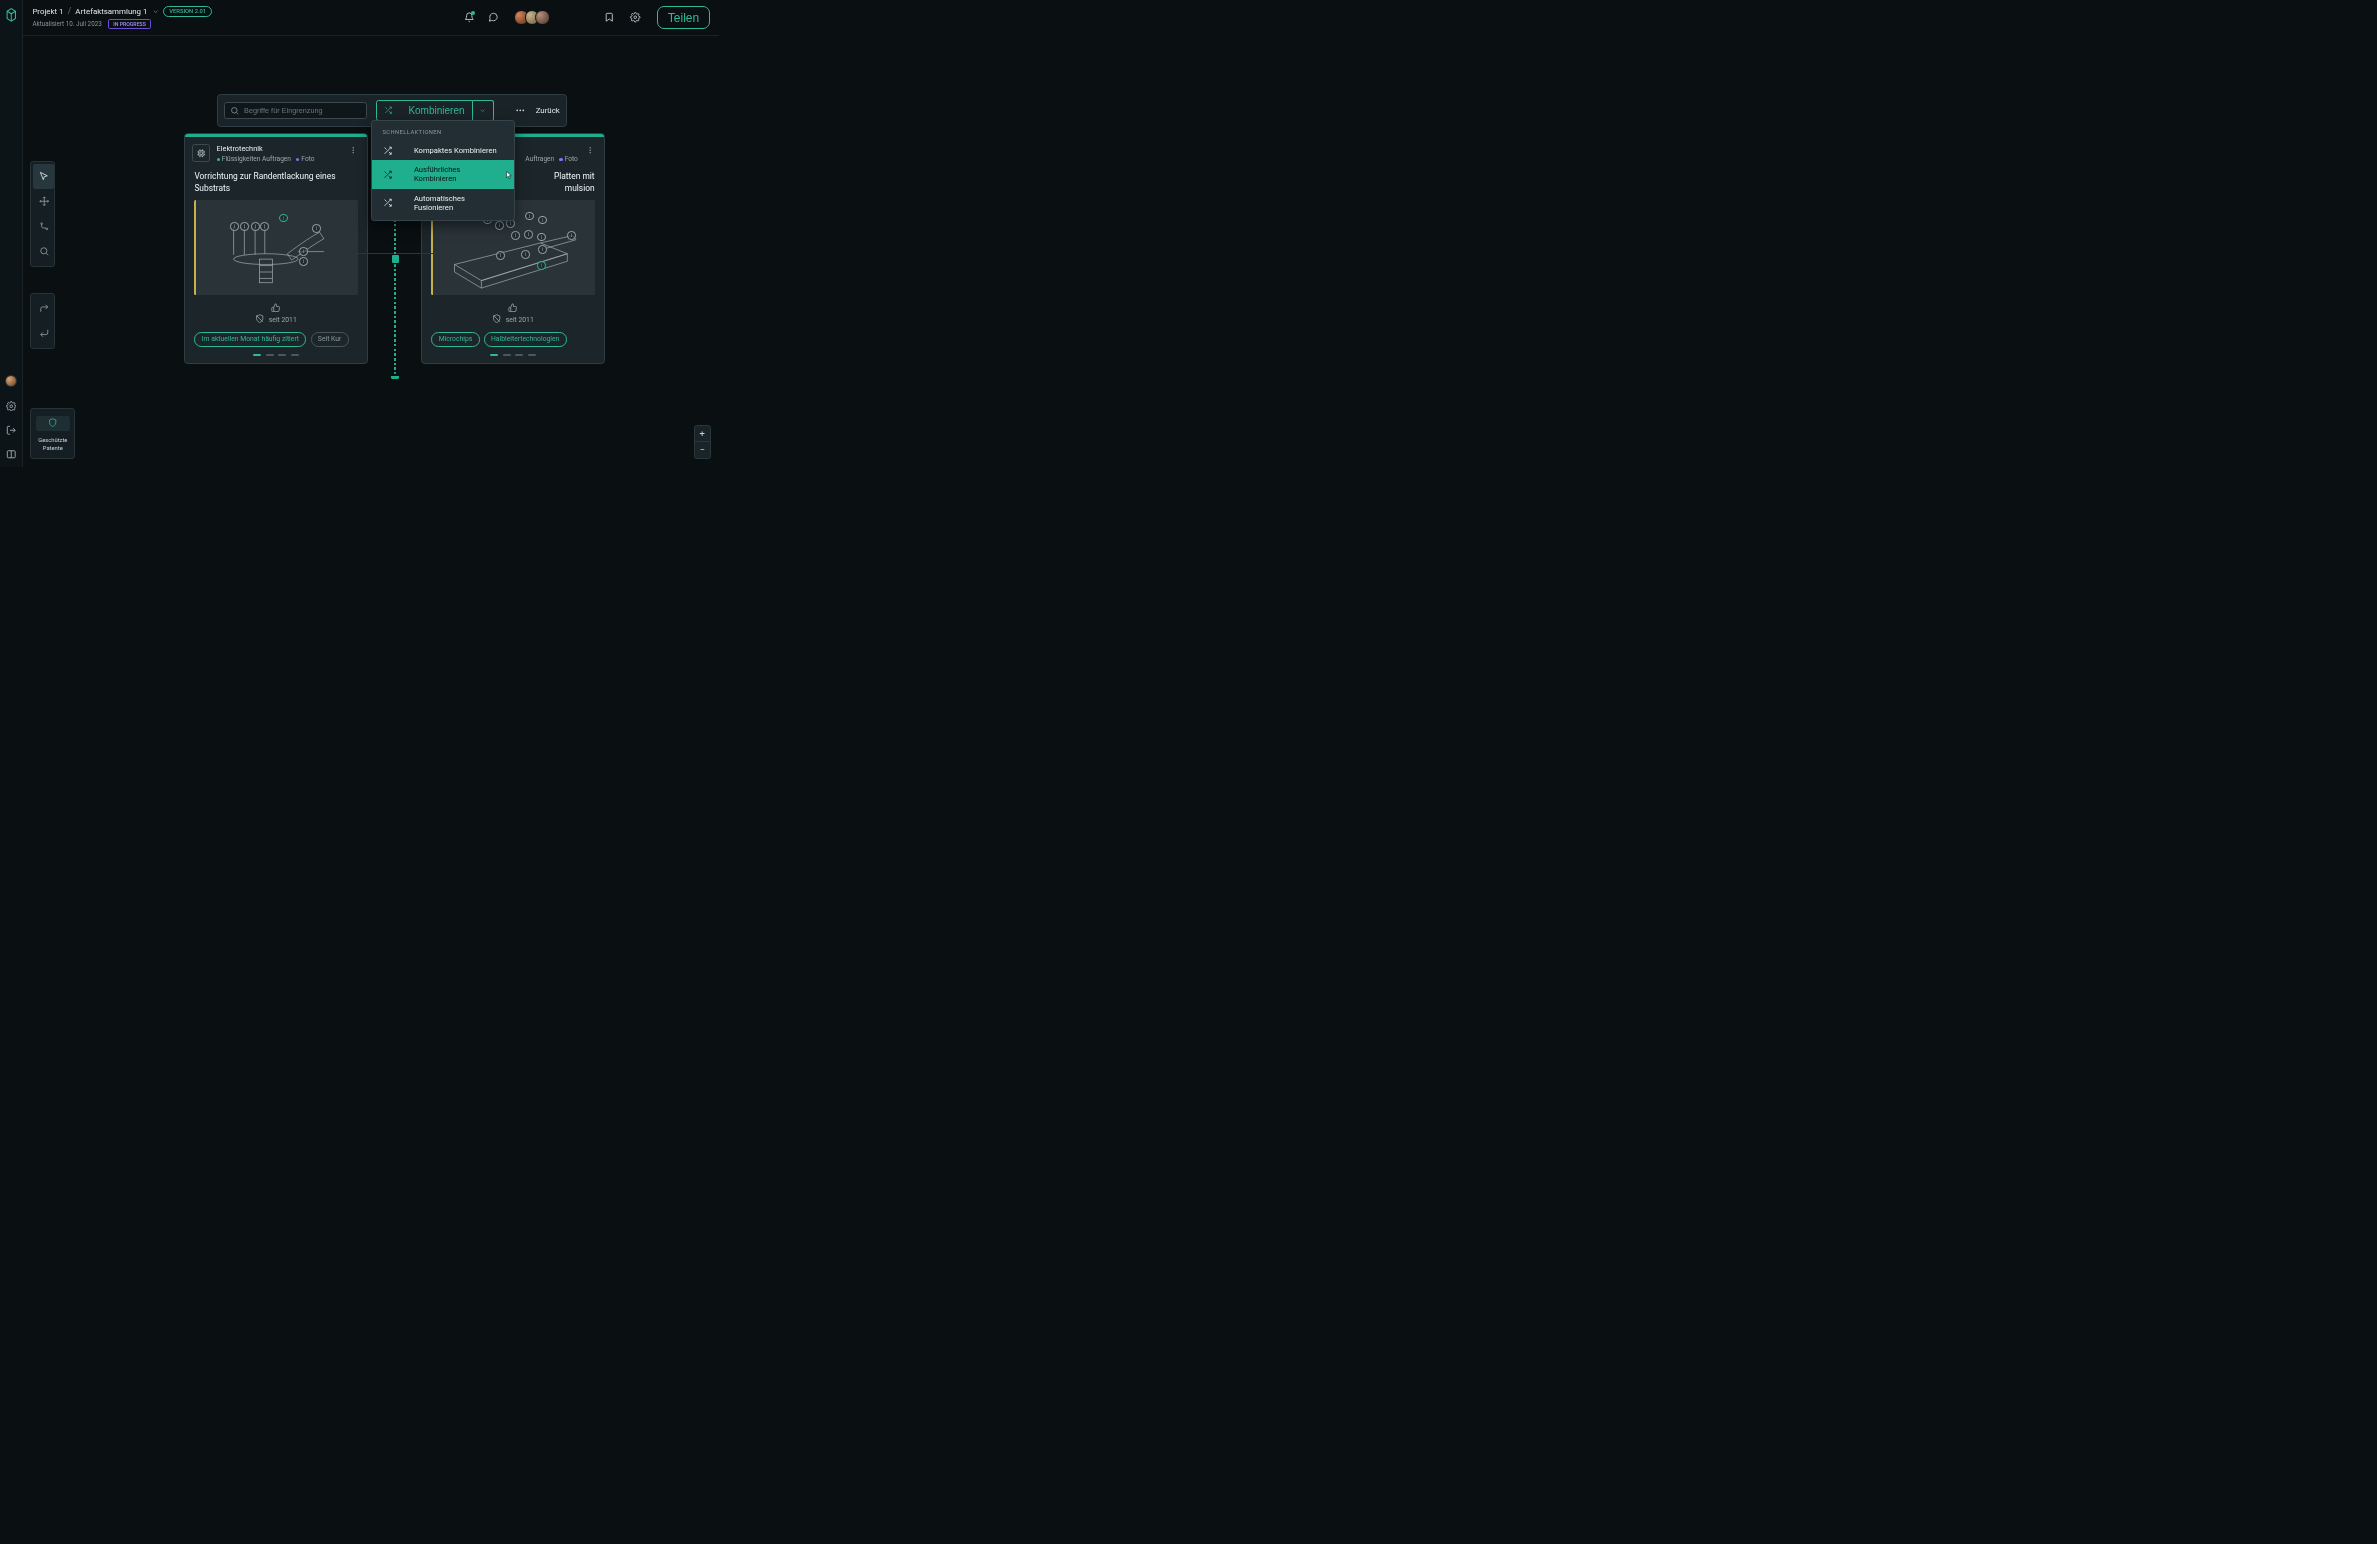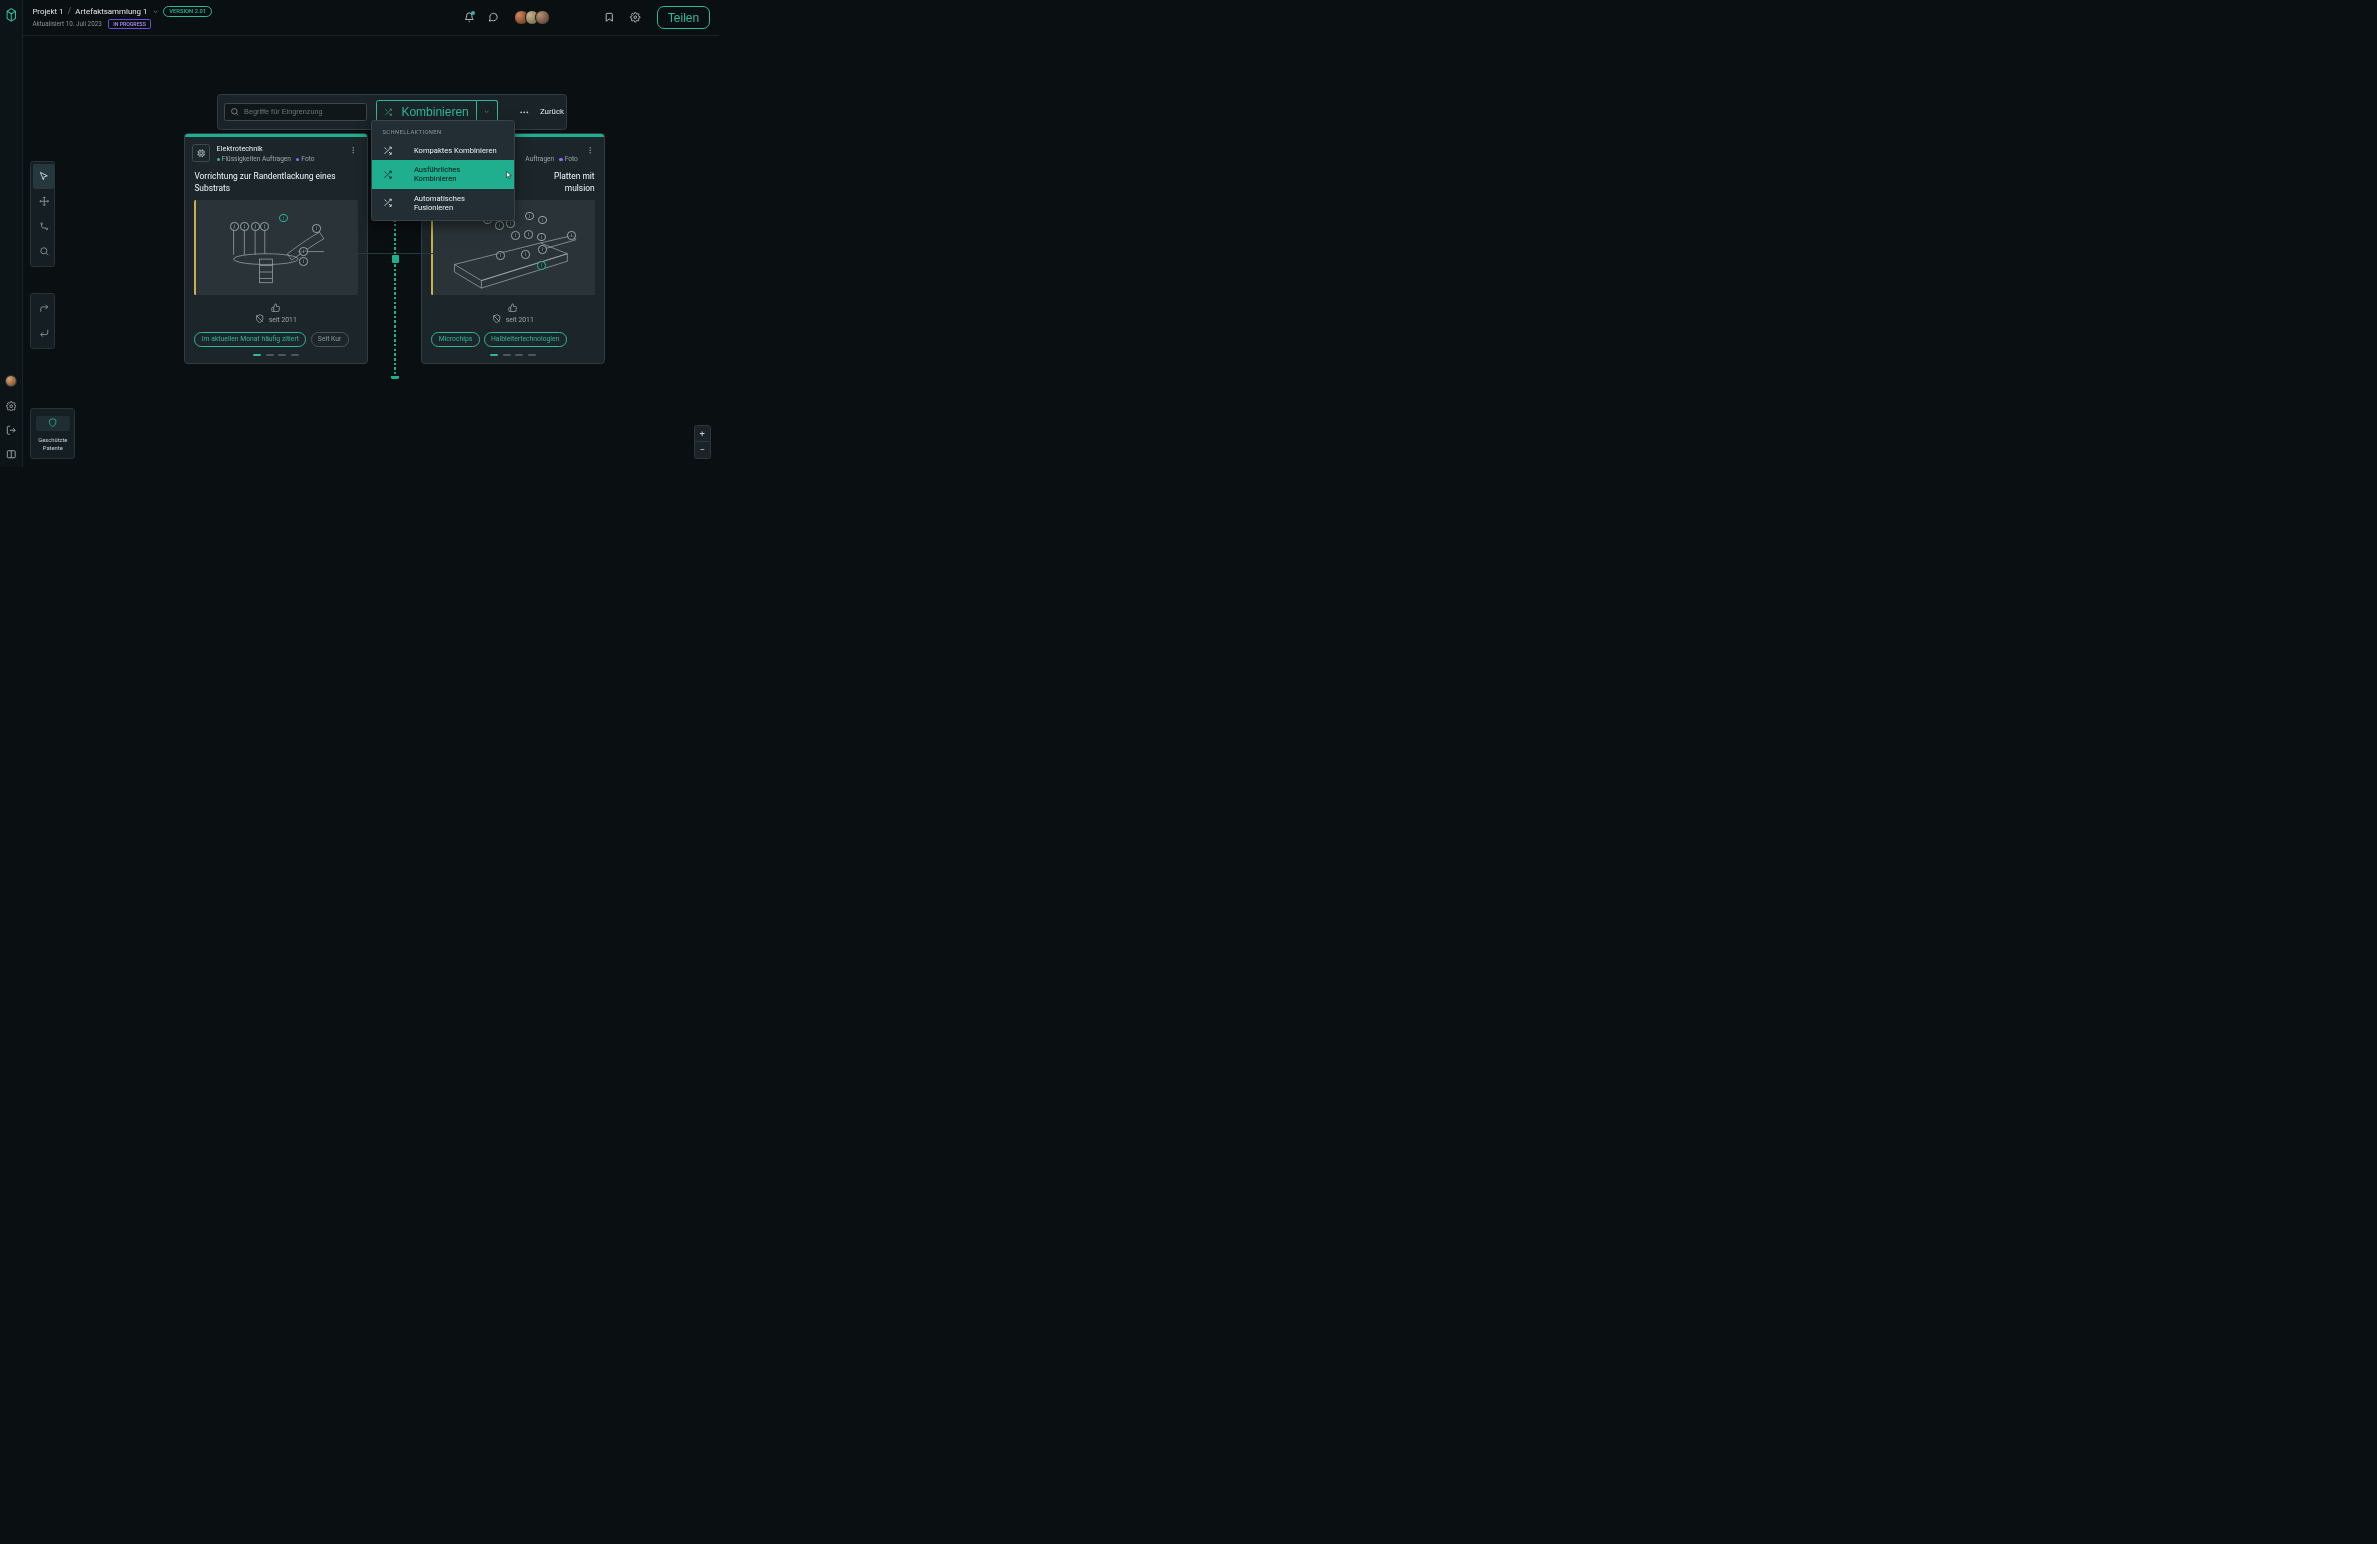--- a/index.html
+++ b/index.html
@@ -191,22 +191,22 @@
   color:#c8d4d8; font-size:7.3px; flex:1;
 }
 .search-wrap input::placeholder { color:#6a787c; }
 .combine-grp { display:flex; }
 .combine-btn {
   border:0.5px solid #2fb89a;
   color:#2fb89a;
   background:transparent;
   padding:3.7px 7.3px;
   border-radius:2.6px 0 0 2.6px;
-  font-size:12px;
-  display:flex; align-items:center; gap:9px;
+  font-size:10px;
+  display:flex; align-items:center; gap:16px;
   cursor:pointer;
 }
 .combine-btn svg { width:8.4px; height:8.4px; }
 .combine-chev {
   border:0.5px solid #2fb89a;
   border-left:none;
   color:#2fb89a;
   background:transparent;
   padding:3.7px 6.3px;
   border-radius:0 2.6px 2.6px 0;

